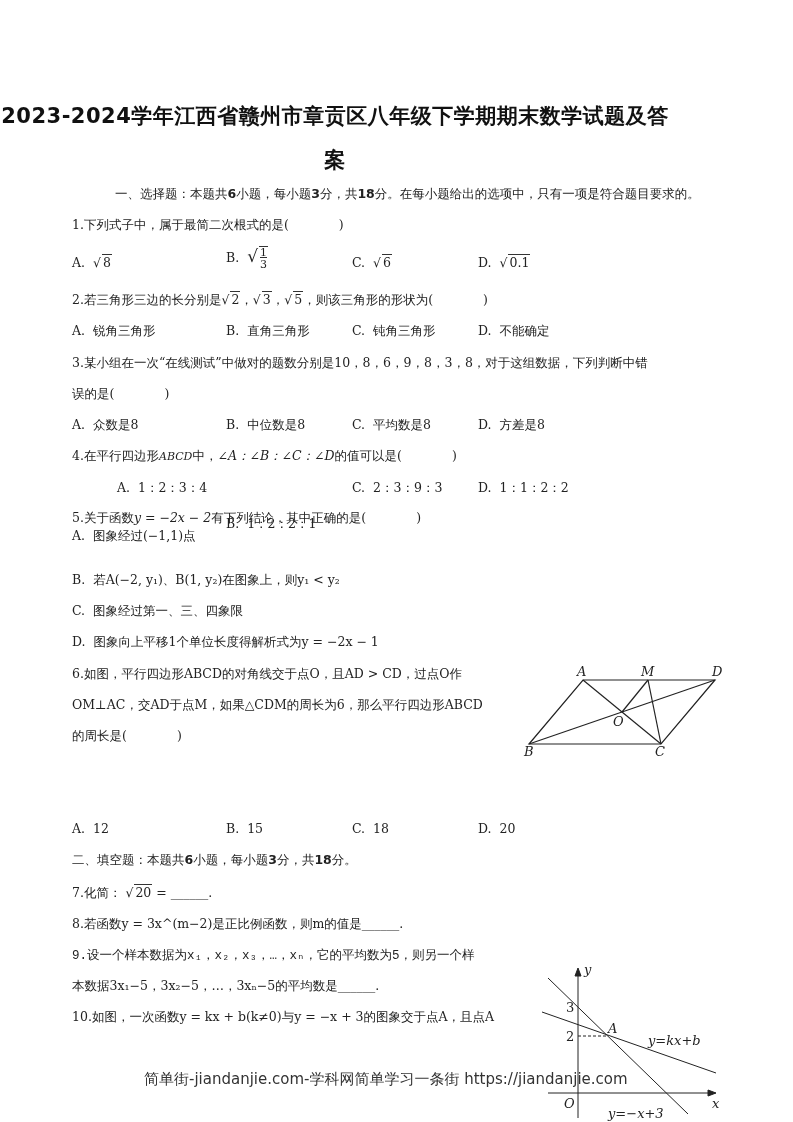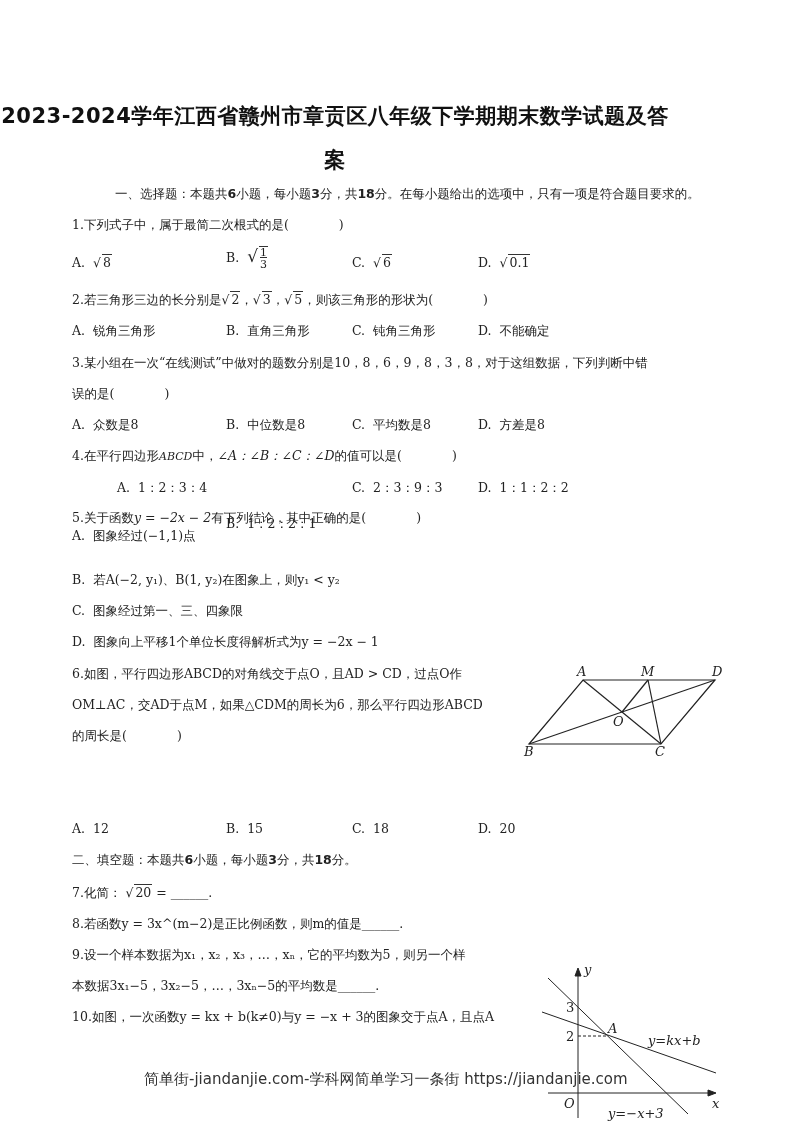--- a/index.html
+++ b/index.html
@@ -107,21 +107,21 @@
 <div class="line" style="top:852px;">
   <span>二、填空题：本题共</span><span class="b">6</span><span>小题，每小题</span><span class="b">3</span><span>分，共</span><span class="b">18</span><span>分。</span>
 </div>
 
 <div class="line" style="top:884px;">
   <span>7.化简：</span>&nbsp;√<span class="sqrt">20</span><span> = ______.</span>
 </div>
 
 <div class="line" style="top:916px;">8.若函数y = 3x^(m−2)是正比例函数，则m的值是______.</div>
 
-<div class="line" style="top:947px;">9.设一个样本数据为x₁，x₂，x₃，…，xₙ，它的平均数为5，则另一个样</div>
+<div class="line" style="top:947px;font-family:Liberation Mono, monospace;">9.设一个样本数据为x₁，x₂，x₃，…，xₙ，它的平均数为5，则另一个样</div>
 <div class="line" style="top:978px;">本数据3x₁−5，3x₂−5，…，3xₙ−5的平均数是______.</div>
 
 <div class="line" style="top:1009px; width:462px; overflow:hidden;">10.如图，一次函数y = kx + b(k≠0)与y = −x + 3的图象交于点A，且点A</div>
 
 <svg style="position:absolute; left:540px; top:960px;" width="200" height="162" viewBox="0 0 200 162">
   <g stroke="#222" stroke-width="1" fill="none">
     <line x1="38" y1="158" x2="38" y2="12"></line>
     <polygon points="38,8 35,16 41,16" fill="#222"></polygon>
     <line x1="8" y1="133" x2="172" y2="133"></line>
     <polygon points="176,133 168,130 168,136" fill="#222"></polygon>

